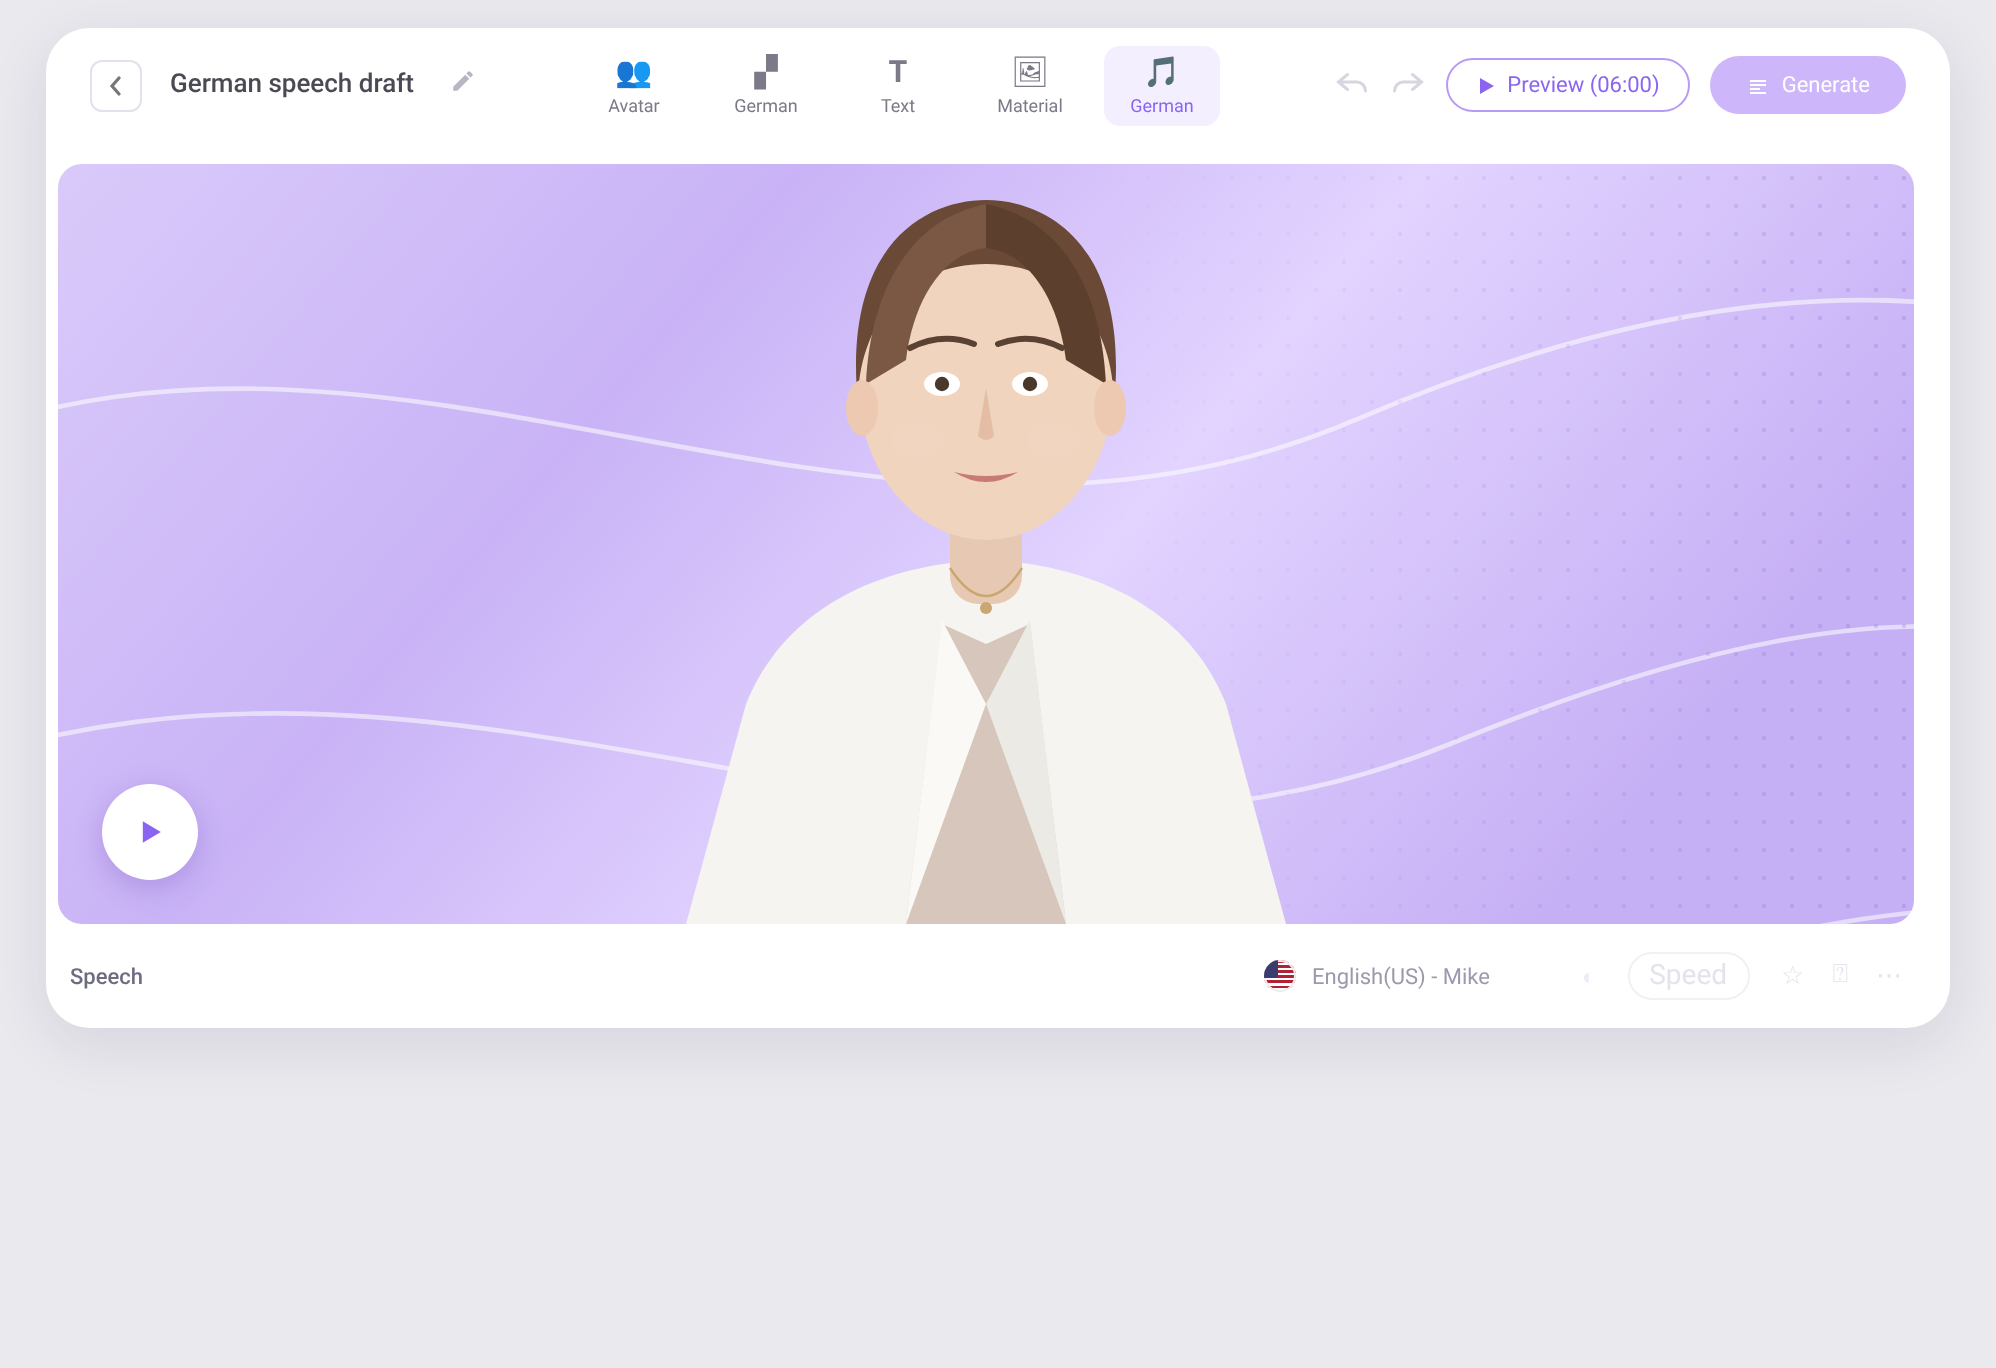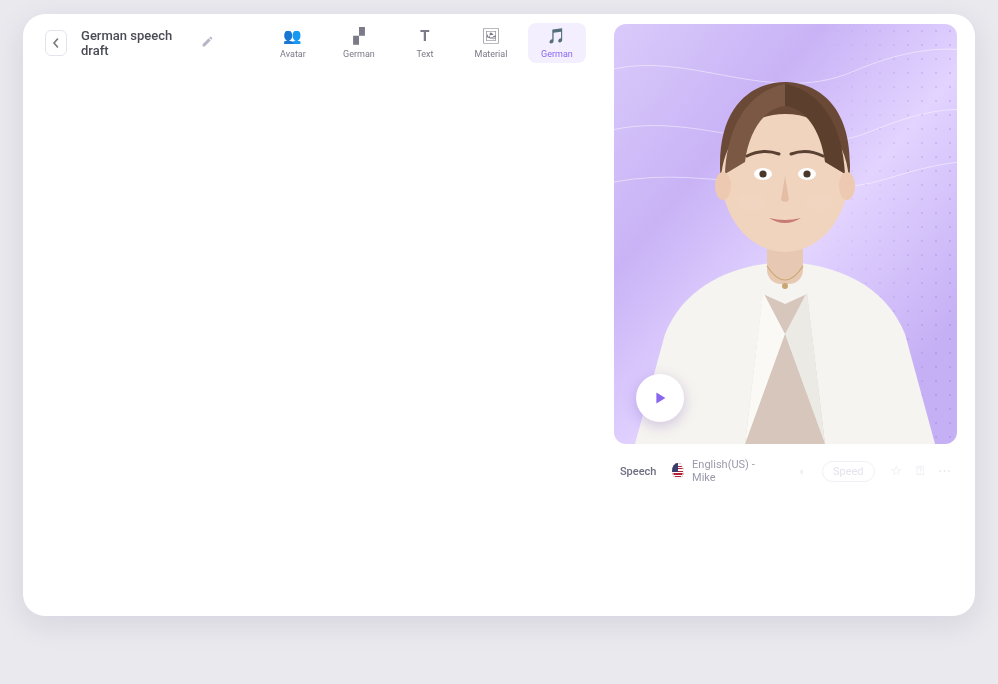--- a/index.html
+++ b/index.html
@@ -7,28 +7,28 @@
   body {
     font-family: -apple-system, BlinkMacSystemFont, "Segoe UI", Roboto, Arial, sans-serif;
     background: #e9e9ee;
     display: flex;
     align-items: flex-start;
     justify-content: center;
     padding-top: 14px;
   }
   .app-window {
     width: 952px;
-    height: 602px;
+    height: 500px;
     background: #ffffff;
     border-radius: 22px;
     box-shadow: 0 8px 30px rgba(50,30,80,0.10);
     position: relative;
     overflow: hidden;
     display: flex;
-    flex-direction: row;
+    flex-direction: column;
   }
 
   
   .topbar {
     height: 58px;
     display: flex;
     align-items: center;
     padding: 0 22px;
     gap: 14px;
     border-bottom: 1px solid #fff;
@@ -183,21 +183,21 @@
     color:#9a9aac;
   }
   .flag{
     width:16px;height:16px;border-radius:50%;
     background:
       linear-gradient(#b22234 0 8%, #fff 8% 16%, #b22234 16% 24%, #fff 24% 32%, #b22234 32% 40%, #fff 40% 48%, #b22234 48% 56%, #fff 56% 64%, #b22234 64% 72%, #fff 72% 80%, #b22234 80% 88%, #fff 88% 100%);
     position:relative;overflow:hidden;box-shadow:0 0 0 1px #eee inset;
   }
   .flag::before{content:"";position:absolute;left:0;top:0;width:45%;height:55%;background:#3c3b6e;}
   .ghost-pill{
-    color:#e3e3ee;font-size:11px;border:1px solid #f0f0f6;border-radius:999px;padding:3px 10px;
+    color:#e3e3ee;font-size:14px;border:1px solid #f0f0f6;border-radius:999px;padding:3px 10px;
   }
   .ghost-icons{
     display:flex;gap:14px;color:#e4e4ee;font-size:13px;
   }
   .speech-box{
     border:1px solid #eceaf4;
     border-radius: 14px;
     padding: 14px 18px;
     font-size: 12.5px;
     line-height: 1.6;
@@ -239,20 +239,44 @@
       <div class="tool">
         <span class="glyph">🖼</span>
         <span>Material</span>
       </div>
       <div class="tool active">
         <span class="glyph">🎵</span>
         <span>German</span>
       </div>
     </div>
 
+    <div class="right-actions">
+      <span class="undo">
+        <svg width="18" height="14" viewBox="0 0 24 18">
+            <path d="M9 4 L3 9 L9 14 M3 9 H15 a6 6 0 0 1 6 6" fill="none" stroke="#d6d6e0" stroke-width="2" stroke-linecap="round"></path>
+          </svg>
+      </span>
+      <span class="redo">
+        <svg width="18" height="14" viewBox="0 0 24 18">
+            <path d="M15 4 L21 9 L15 14 M21 9 H9 a6 6 0 0 0 -6 6" fill="none" stroke="#d6d6e0" stroke-width="2" stroke-linecap="round"></path>
+          </svg>
+      </span>
+      <div class="pill">
+        <svg width="10" height="10" viewBox="0 0 10 10">
+            <path d="M2 1 L9 5 L2 9 Z" fill="#8a66f0"></path>
+          </svg>
+        <span>Preview (06:00)</span>
+      </div>
+      <div class="pill-solid">
+        <svg width="12" height="12" viewBox="0 0 24 24">
+            <path d="M4 20h16v-2H4v2zm0-4h10v-2H4v2zm0-4h16v-2H4v2zm0-6v2h16V6H4z" fill="#fff"></path>
+          </svg>
+        <span>Generate</span>
+      </div>
+    </div>
   </div>
 
   <div class="body">
 
 
     <div class="main">
 
       <div class="canvas">
         <svg class="wave" viewBox="0 0 800 420" preserveAspectRatio="none">
           <path d="M-50 120 C150 40, 350 200, 560 110 S 900 60, 1000 140"></path>

